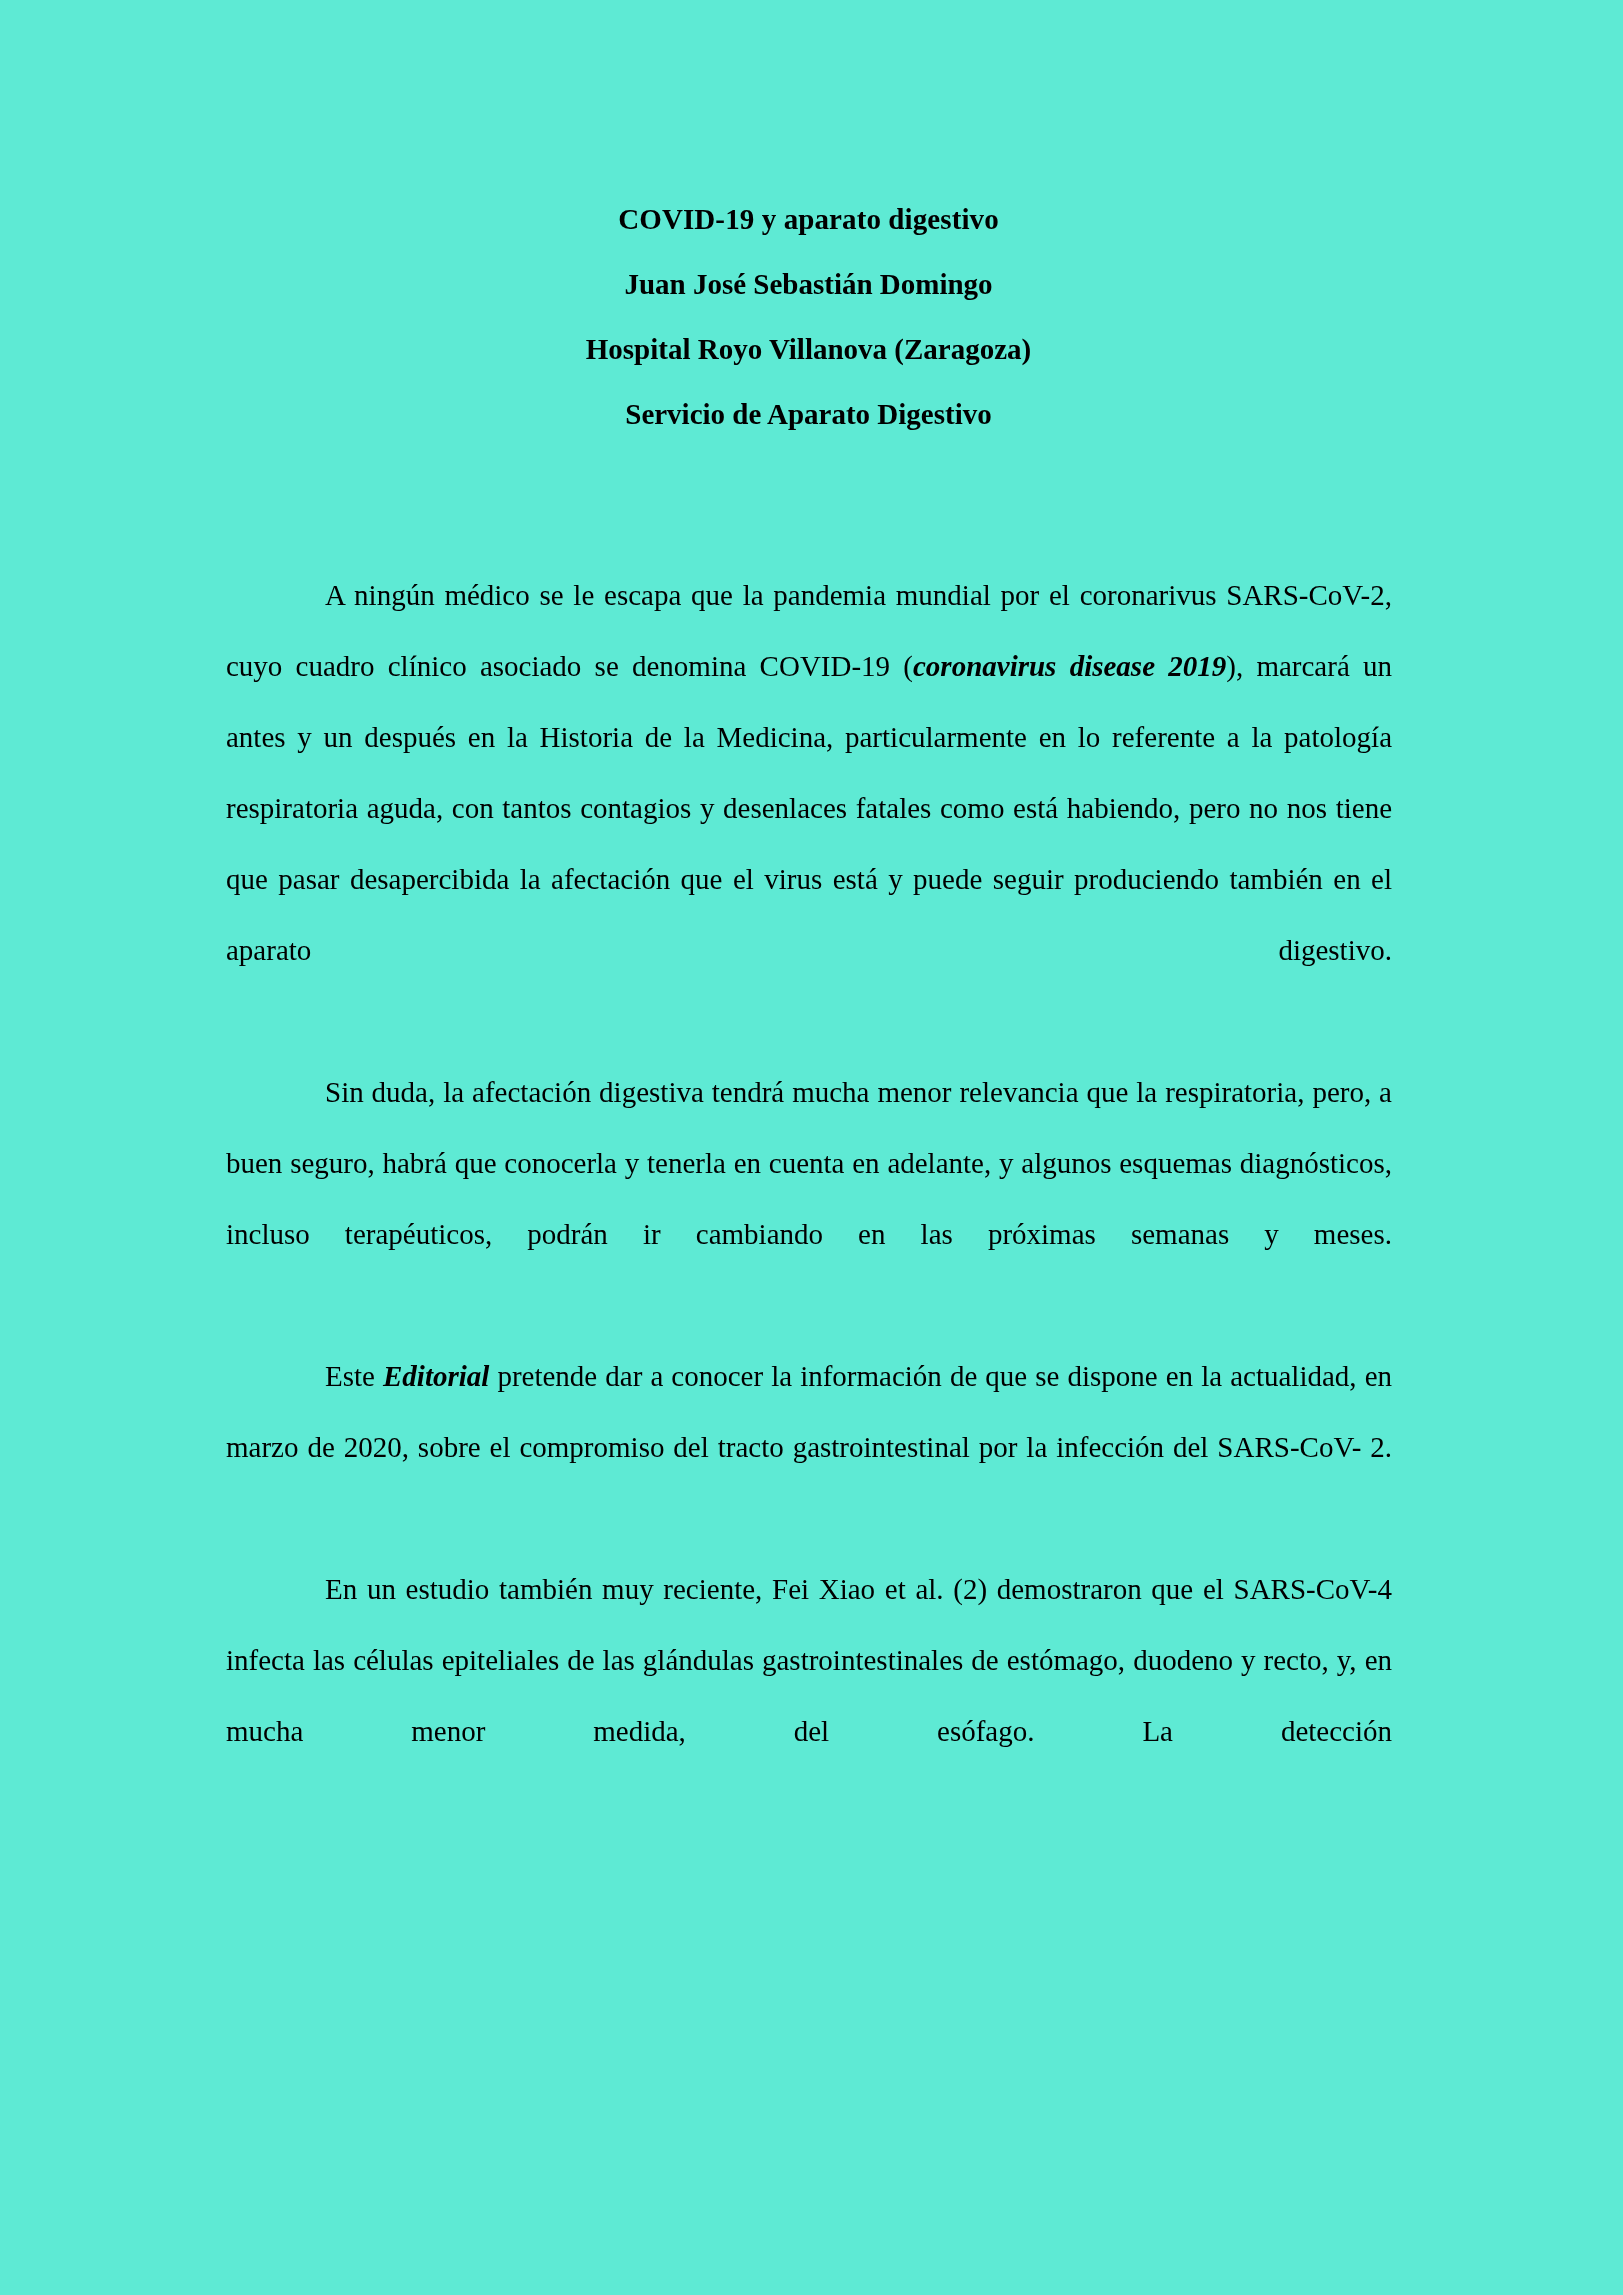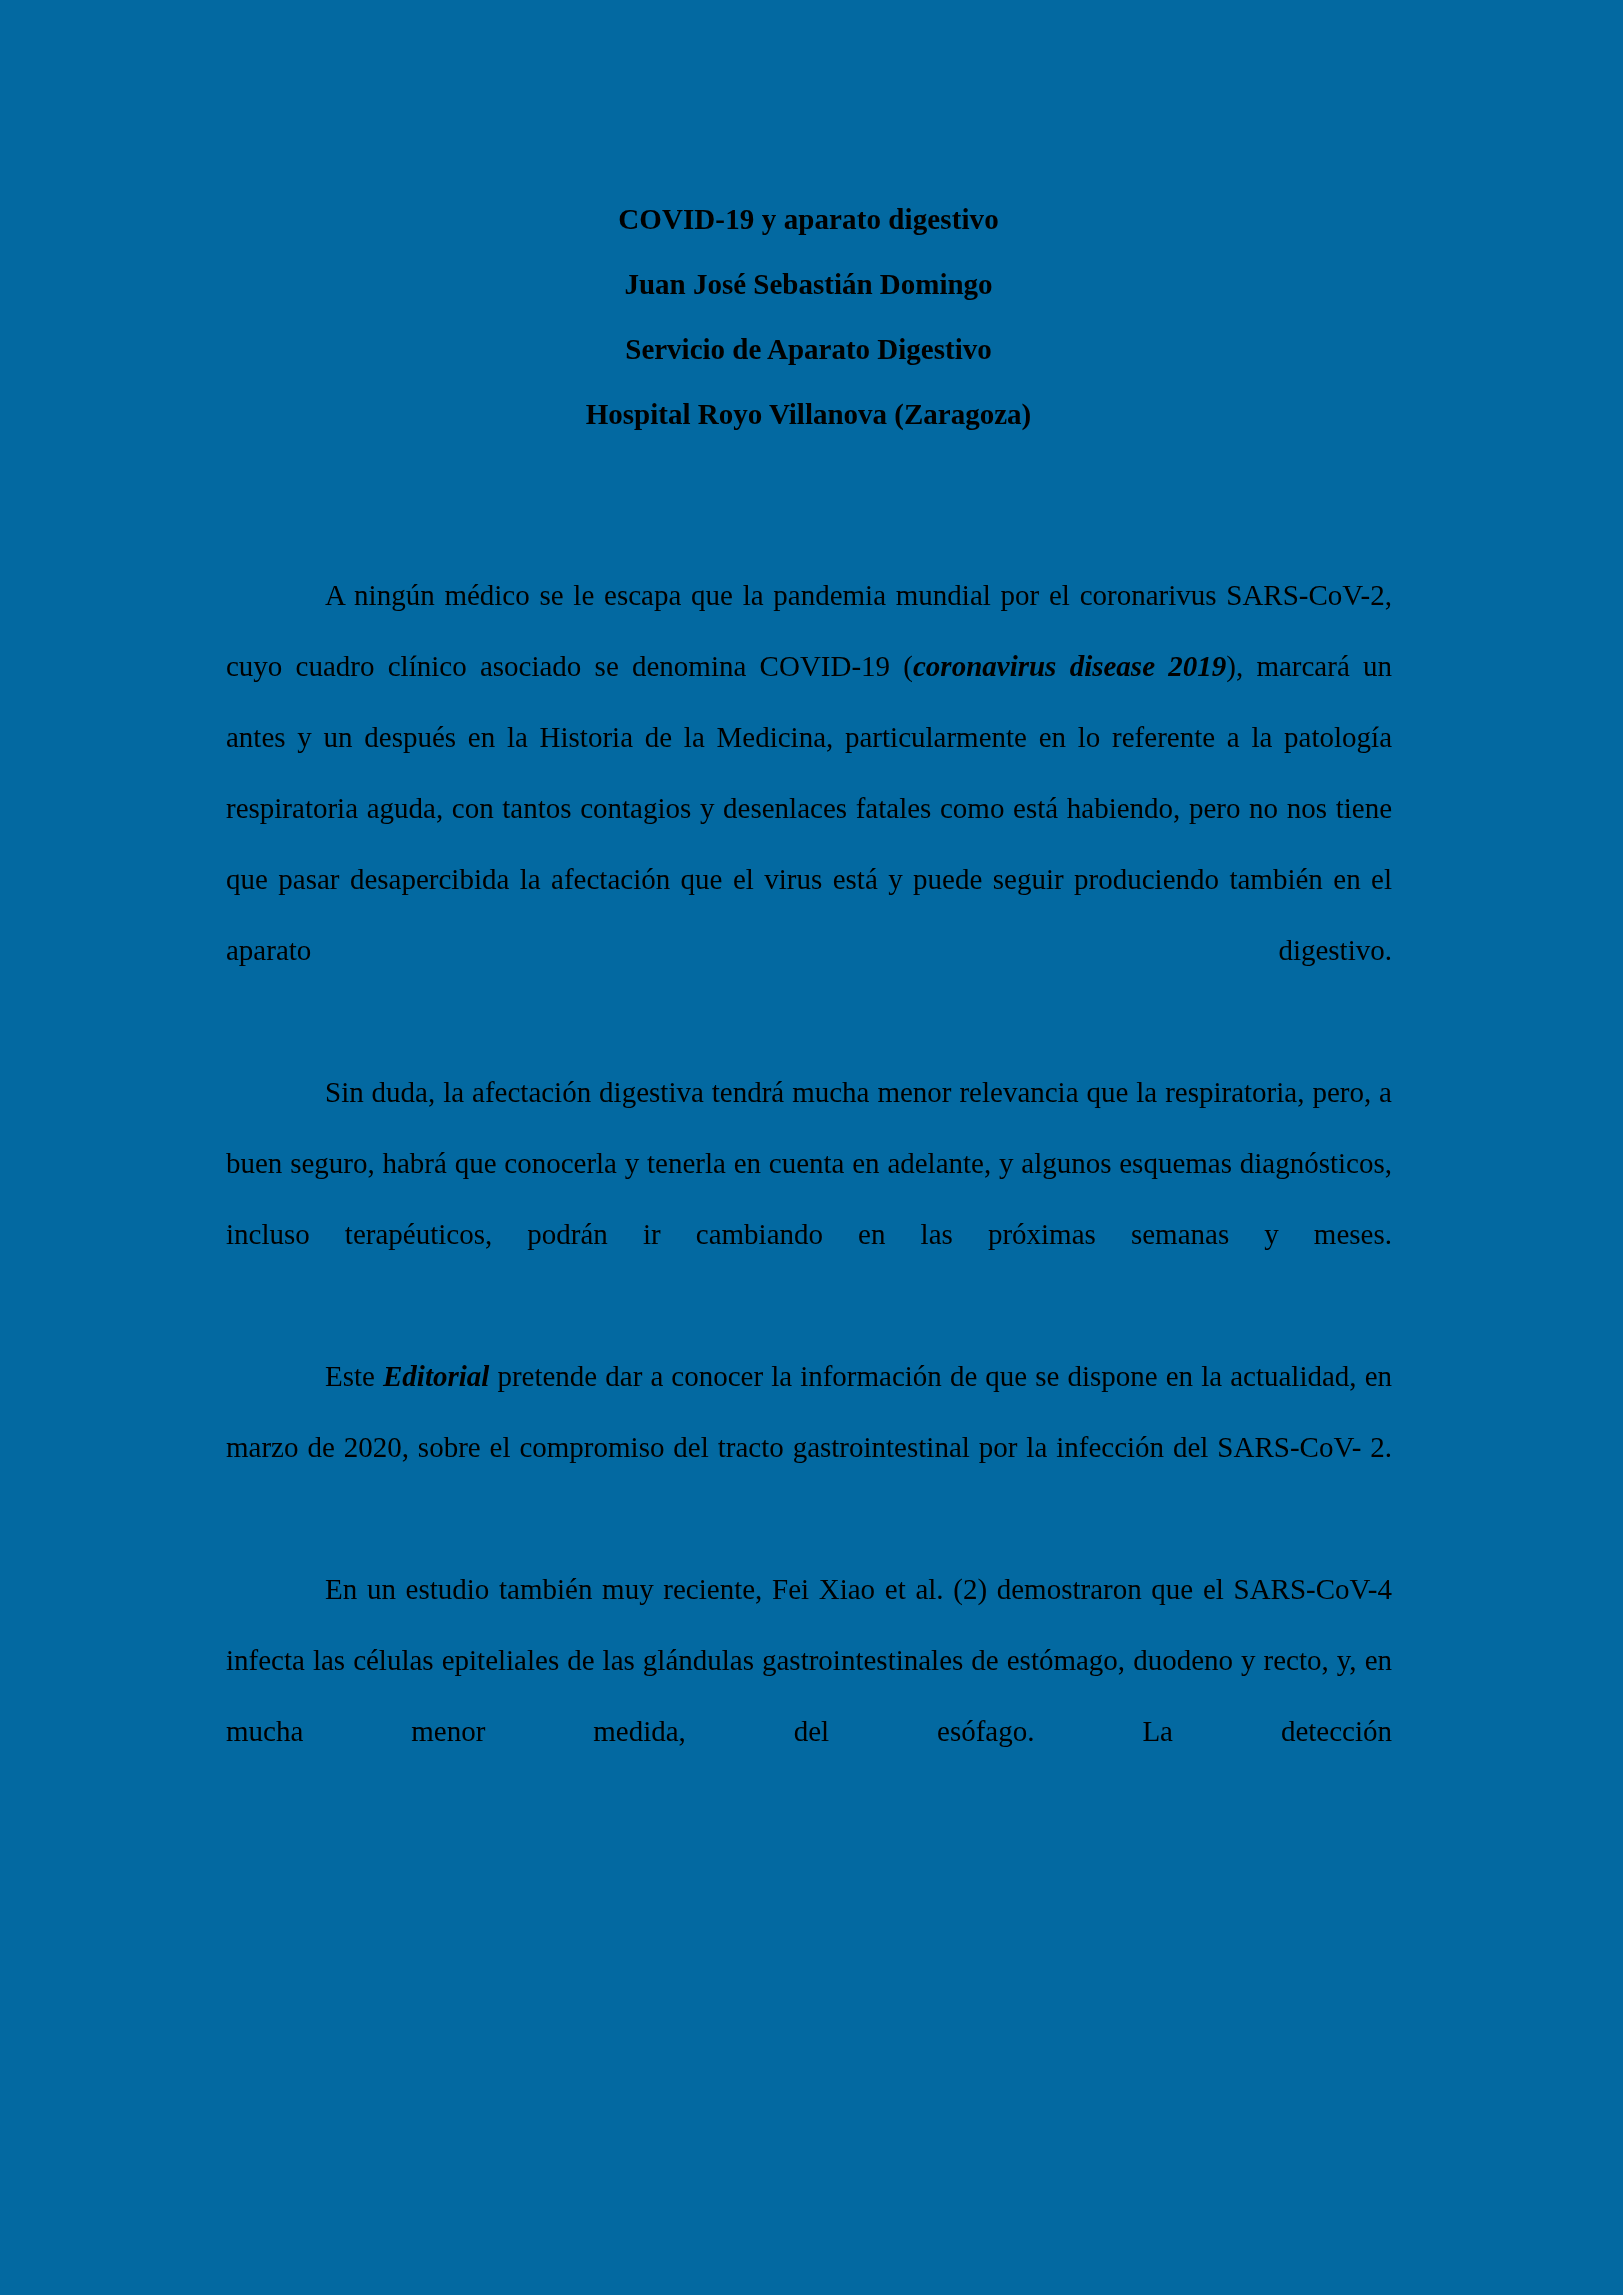--- a/index.html
+++ b/index.html
@@ -5,21 +5,21 @@
   html, body {
     margin: 0;
     padding: 0;
     background: #ffffff;
   }
 
   .page {
     position: relative;
     width: 1623px;
     height: 2295px;
-    background: #0369a1;
+    background: #5eead4;
     margin: 0 auto;
     overflow: hidden;
     font-family: "Liberation Serif", "DejaVu Serif", serif;
     color: #000000;
     -webkit-font-smoothing: antialiased;
   }
 
   
   .header {
     position: absolute;
@@ -76,22 +76,22 @@
   }
 </style>
 </head>
 <body>
 
 <div class="page">
 
   <div class="header">
     <h1 class="doc-title">COVID-19 y aparato digestivo</h1>
     <div class="byline-line">Juan José Sebastián Domingo</div>
+    <div class="byline-line">Hospital Royo Villanova (Zaragoza)</div>
     <div class="byline-line">Servicio de Aparato Digestivo</div>
-    <div class="byline-line">Hospital Royo Villanova (Zaragoza)</div>
   </div>
 
   <div class="body-copy">
     <p>A ningún médico se le escapa que la pandemia mundial por el coronarivus SARS-CoV-2,  cuyo cuadro clínico asociado se denomina COVID-19 (<span class="it">coronavirus disease 2019</span>), marcará un antes y un después en la Historia de la Medicina, particularmente en lo referente a la patología respiratoria aguda, con tantos contagios y desenlaces fatales como está habiendo, pero no nos tiene que pasar desapercibida la afectación que el virus está y puede seguir produciendo también en el aparato digestivo.</p>
     <p>Sin duda, la afectación digestiva tendrá mucha menor relevancia que la respiratoria, pero, a buen seguro,  habrá que conocerla y tenerla en cuenta en adelante, y algunos esquemas diagnósticos, incluso terapéuticos, podrán ir cambiando en las próximas semanas y meses.</p>
     <p>Este <span class="it">Editorial</span>  pretende dar a conocer la información de que se dispone en la actualidad, en marzo de 2020, sobre el compromiso del tracto gastrointestinal  por la infección del SARS-CoV- 2.</p>
     <p>En un estudio también muy reciente, Fei Xiao et al. (2)  demostraron que el SARS-CoV-4 infecta las células epiteliales de las glándulas gastrointestinales de estómago, duodeno y recto, y, en mucha menor medida, del esófago. La  detección</p>
   </div>
 
 </div>

